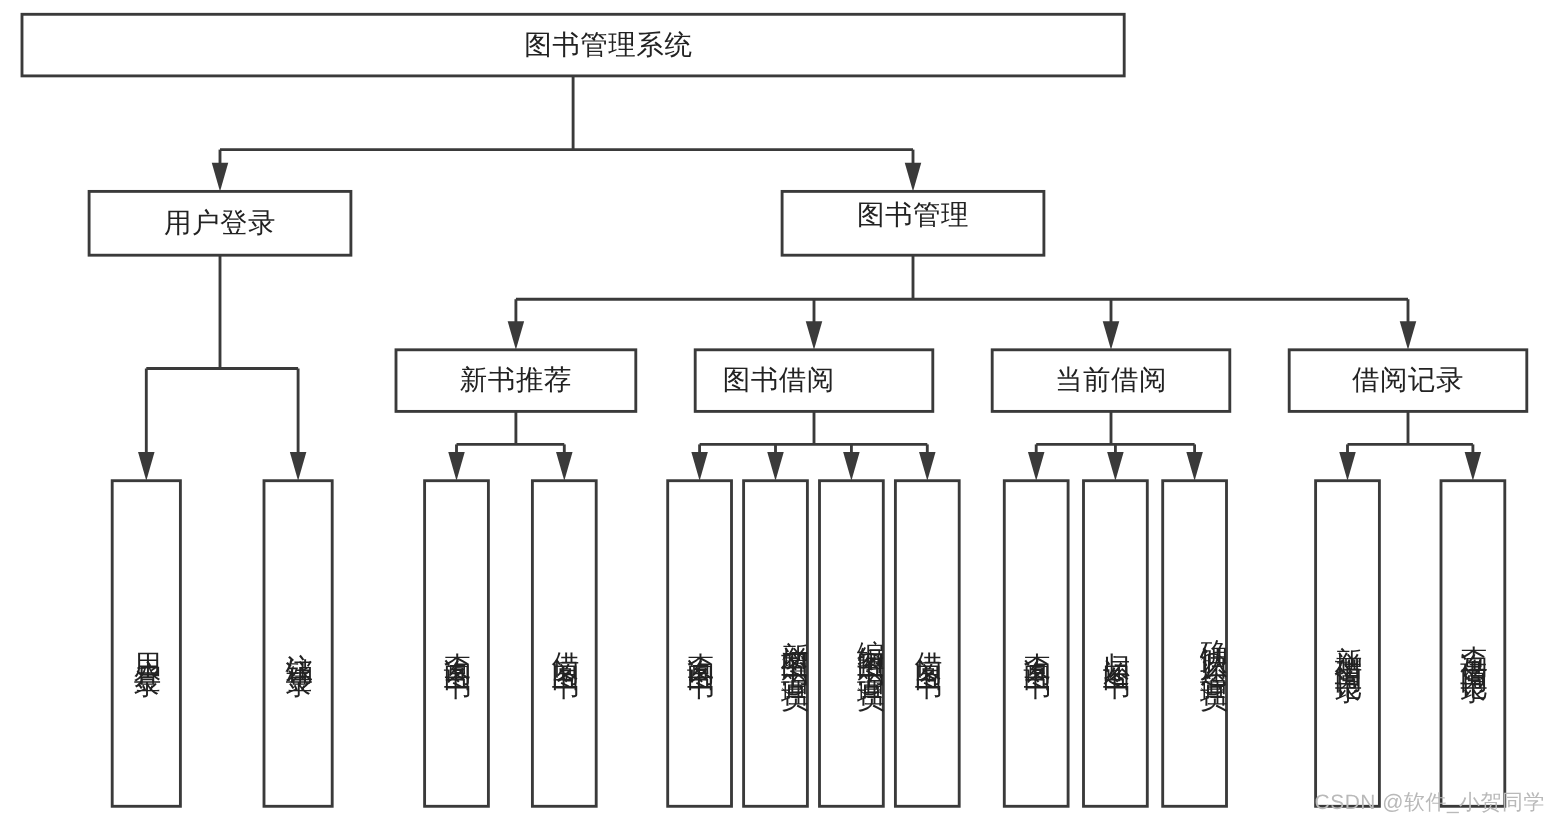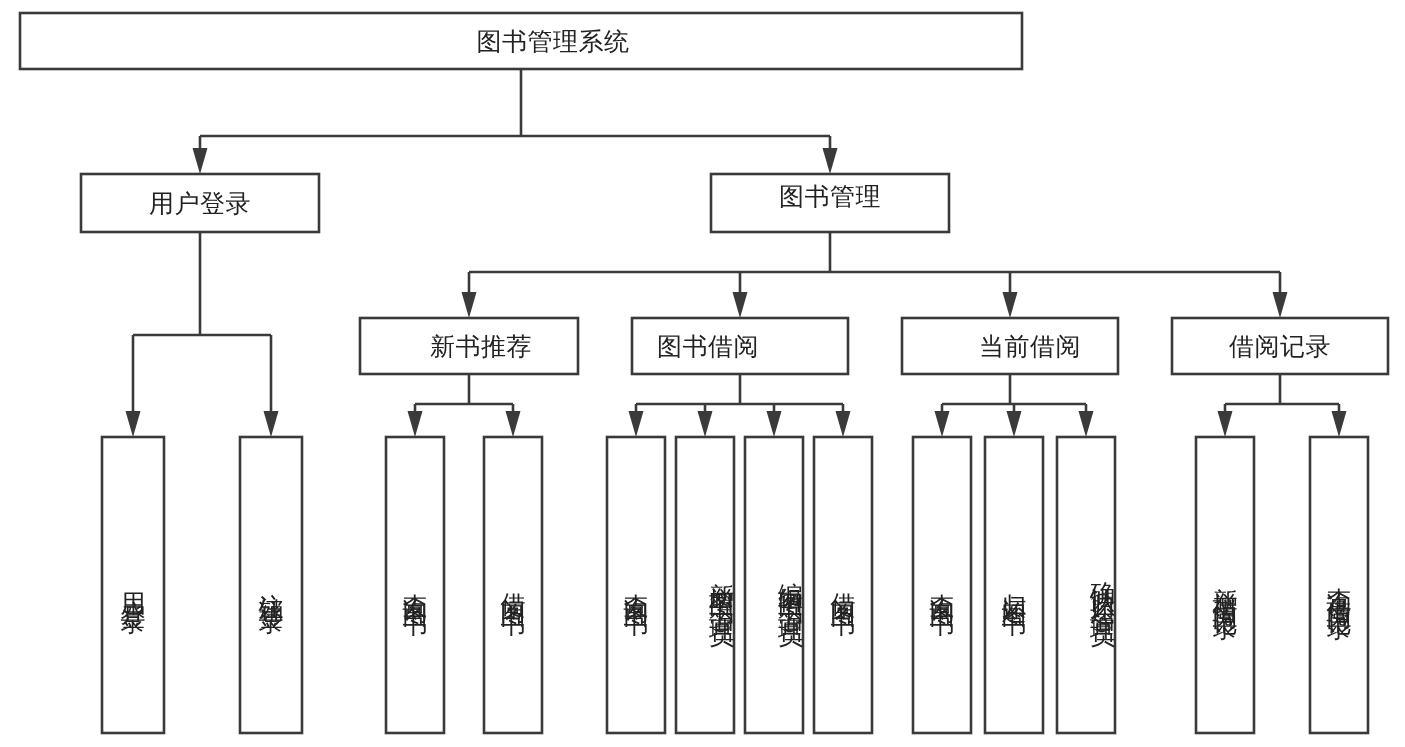--- a/index.html
+++ b/index.html
@@ -172,33 +172,34 @@
         <rect x="1057" y="437" width="58" height="296" class="node-box"></rect>
         <rect x="1196" y="437" width="58" height="296" class="node-box"></rect>
         <rect x="1310" y="437" width="58" height="296" class="node-box"></rect>
       </g>
   </svg>
 
   <div id="label-layer">
       <div class="node-label horizontal" style="left: 20px; top: 13px; width: 1002px; height: 56px; padding-left: 32px;">图书管理系统</div>
       <div class="node-label horizontal" style="left: 81px; top: 174px; width: 238px; height: 58px;">用户登录</div>
       <div class="node-label horizontal" style="left: 711px; top: 174px; width: 238px; height: 44px; text-align: center;">图书管理</div>
-      <div class="node-label horizontal" style="left: 372px; top: 318px; width: 218px; height: 56px;">新书推荐</div>
+      <div class="node-label horizontal" style="left: 360px; top: 318px; width: 218px; height: 56px;">新书推荐</div>
       <div class="node-label horizontal" style="left: 600px; top: 318px; width: 216px; height: 56px;">图书借阅</div>
-      <div class="node-label horizontal" style="left: 902px; top: 318px; width: 216px; height: 56px; padding-left: 20px;">当前借阅</div>
+      <div class="node-label horizontal" style="left: 902px; top: 318px; width: 216px; height: 56px;">当前借阅</div>
       <div class="node-label horizontal" style="left: 1172px; top: 318px; width: 216px; height: 56px;">借阅记录</div>
       <div class="node-label vertical" style="left: 102px; top: 437px; width: 62px; height: 296px;">用户登录</div>
       <div class="node-label vertical" style="left: 240px; top: 437px; width: 62px; height: 296px;">注销登录</div>
       <div class="node-label vertical" style="left: 386px; top: 437px; width: 58px; height: 296px;">查询图书</div>
       <div class="node-label vertical" style="left: 484px; top: 437px; width: 58px; height: 296px;">借阅图书</div>
       <div class="node-label vertical" style="left: 607px; top: 437px; width: 58px; height: 296px;">查询图书</div>
       <div class="node-label vertical vertical-top" style="left: 676px; top: 437px; width: 58px; height: 288px; padding-top: 8px;">新增图书（管理员）</div>
       <div class="node-label vertical vertical-top" style="left: 745px; top: 437px; width: 58px; height: 288px; padding-top: 8px;">编辑图书（管理员）</div>
       <div class="node-label vertical" style="left: 814px; top: 437px; width: 58px; height: 296px;">借阅图书</div>
       <div class="node-label vertical" style="left: 913px; top: 437px; width: 58px; height: 296px;">查询图书</div>
       <div class="node-label vertical" style="left: 985px; top: 437px; width: 58px; height: 296px;">归还图书</div>
       <div class="node-label vertical vertical-top" style="left: 1057px; top: 437px; width: 58px; height: 288px; padding-top: 8px;">确认归还（管理员）</div>
       <div class="node-label vertical" style="left: 1196px; top: 437px; width: 58px; height: 296px;">新增借阅记录</div>
       <div class="node-label vertical" style="left: 1310px; top: 437px; width: 58px; height: 296px;">查询借阅记录</div>
     </div>
 
+  <div class="watermark" style="left: 1195px; top: 716px;">CSDN @软件_小贺同学</div>
 
 </div>
 
 </body></html>

